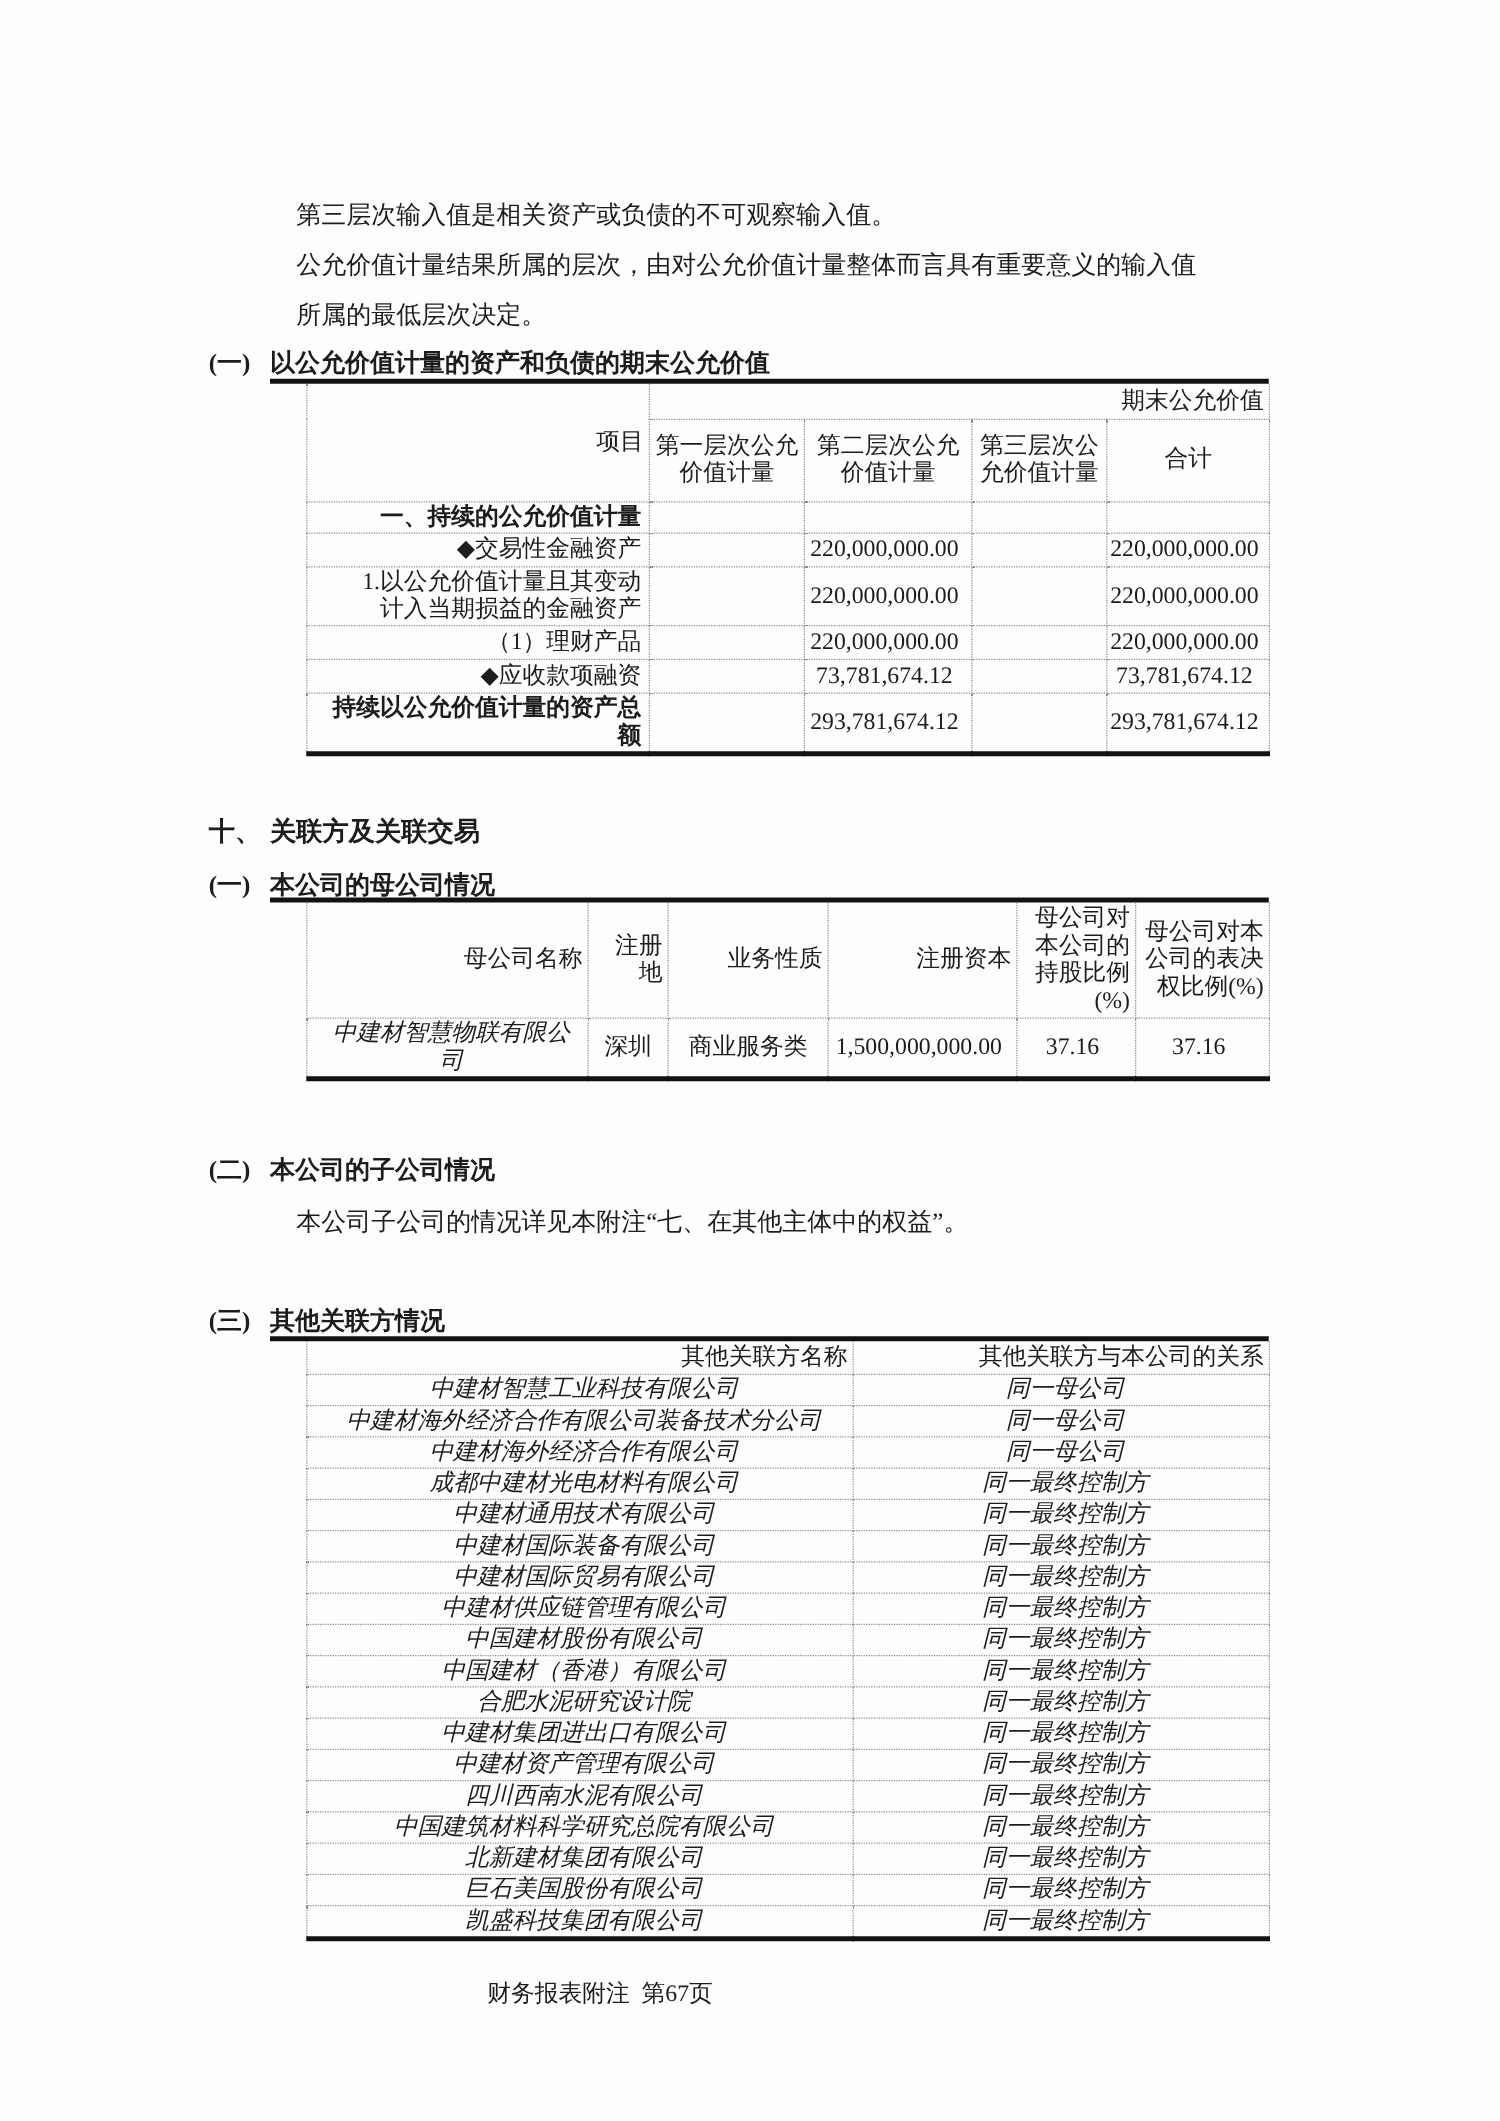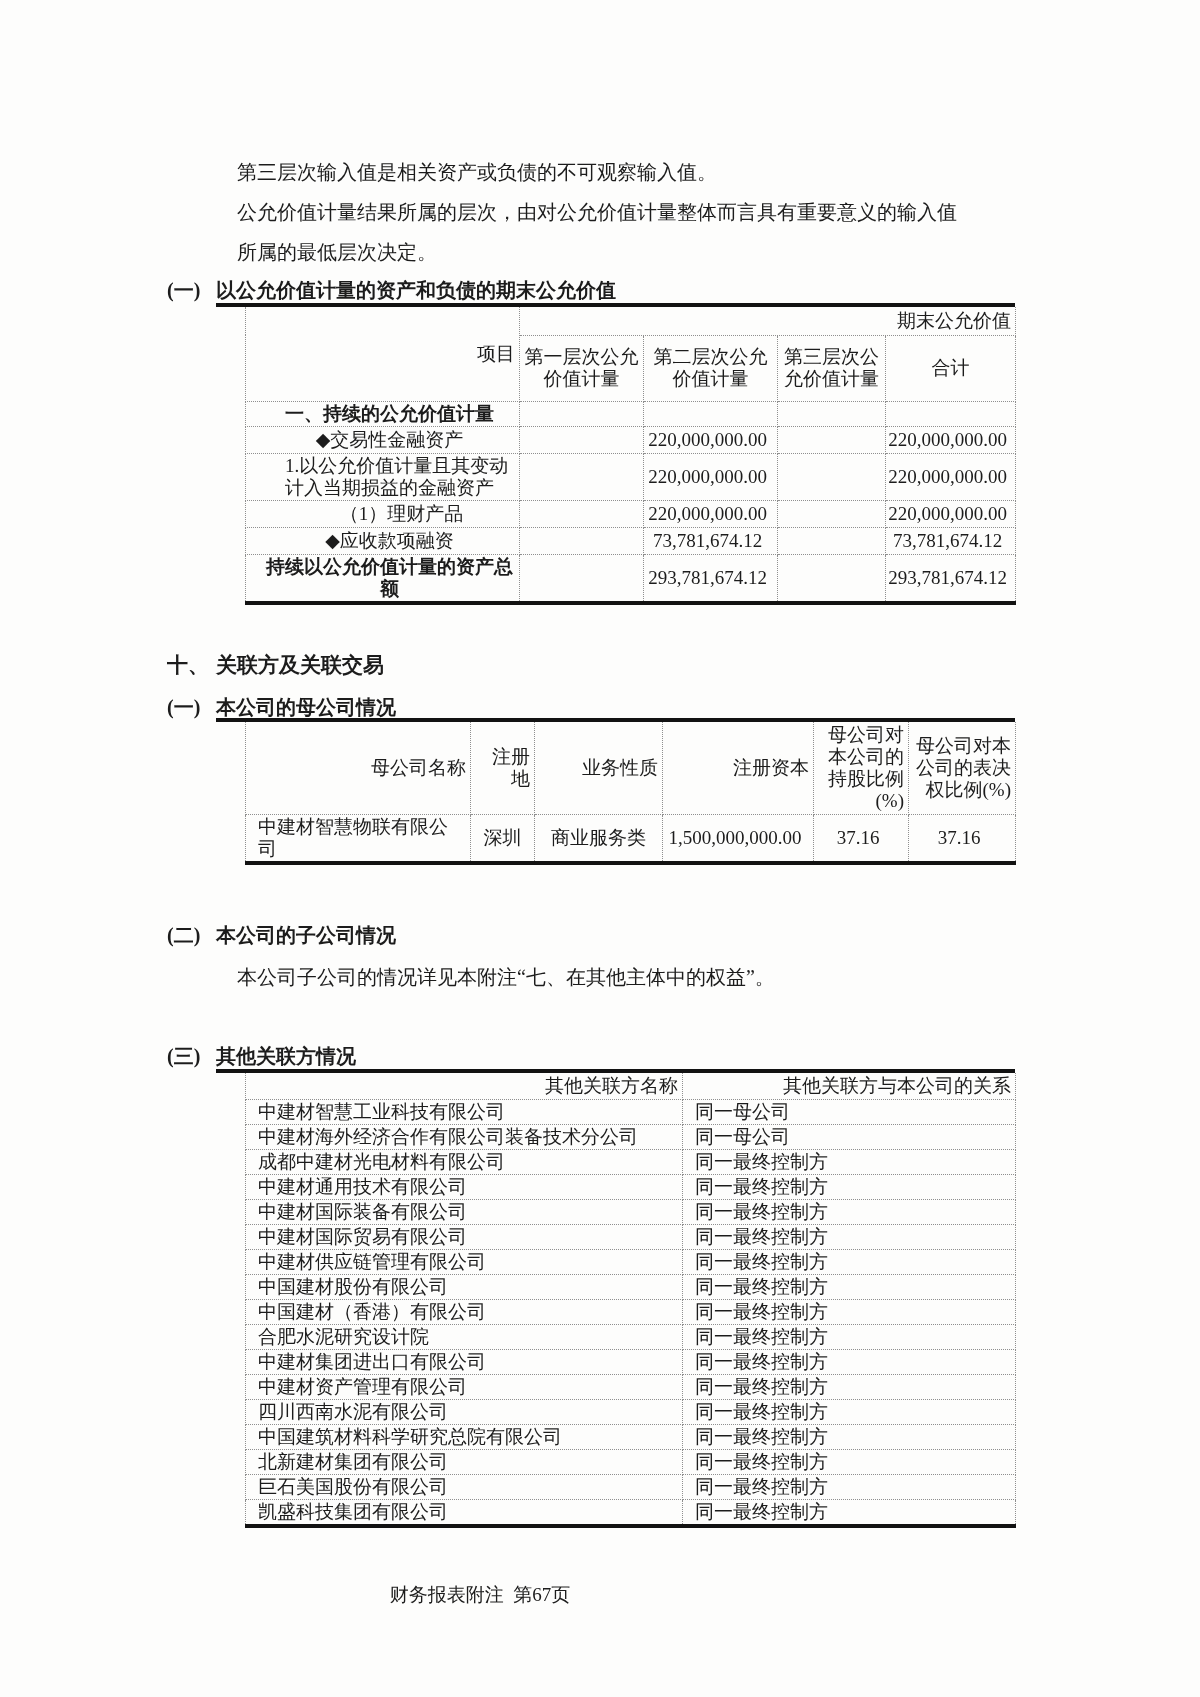--- a/index.html
+++ b/index.html
@@ -28,26 +28,26 @@
   }
   .t th, .t td {
     border:1px dotted #8f8f8f;
     font-weight:normal;
     vertical-align:middle;
     line-height:22px;
     overflow:hidden;
   }
   .t thead tr:first-child th { border-top:none;text-align:right; }
   .t .c  { text-align:center; padding:2px 4px; }
-  .t .item { text-align:center; padding:1px 6px 1px 20px; }
+  .t .item { text-align:right; padding:1px 6px 1px 20px; }
   .t .num  { text-align:center; padding:1px 8px 1px 2px; }
   .t .bi   { font-weight:bold; }
   .t .ind1 { text-indent:14px; }
   .t .ind2 { padding-left:44px; }
-  .t .left { text-align:left; padding:1px 6px 1px 12px; }
+  .t .left { text-align:center; padding:1px 6px 1px 12px;font-style:italic; }
 
   .footer { top:1582px; left:0; width:960px; text-align:center; font-size:19px; white-space:pre; }
 </style>
 </head>
 <body>
 
 <div class="abs" style="inset:0">
 
   <div class="abs intro">
     <div>第三层次输入值是相关资产或负债的不可观察输入值。</div>
@@ -185,20 +185,24 @@
     <tbody>
       <tr style="height:24px">
           <td class="left">中建材智慧工业科技有限公司</td>
           <td class="left">同一母公司</td>
         </tr>
       <tr style="height:24px">
           <td class="left">中建材海外经济合作有限公司装备技术分公司</td>
           <td class="left">同一母公司</td>
         </tr>
       <tr style="height:24px">
+          <td class="left">中建材海外经济合作有限公司</td>
+          <td class="left">同一母公司</td>
+        </tr>
+      <tr style="height:24px">
           <td class="left">成都中建材光电材料有限公司</td>
           <td class="left">同一最终控制方</td>
         </tr>
       <tr style="height:24px">
           <td class="left">中建材通用技术有限公司</td>
           <td class="left">同一最终控制方</td>
         </tr>
       <tr style="height:24px">
           <td class="left">中建材国际装备有限公司</td>
           <td class="left">同一最终控制方</td>

